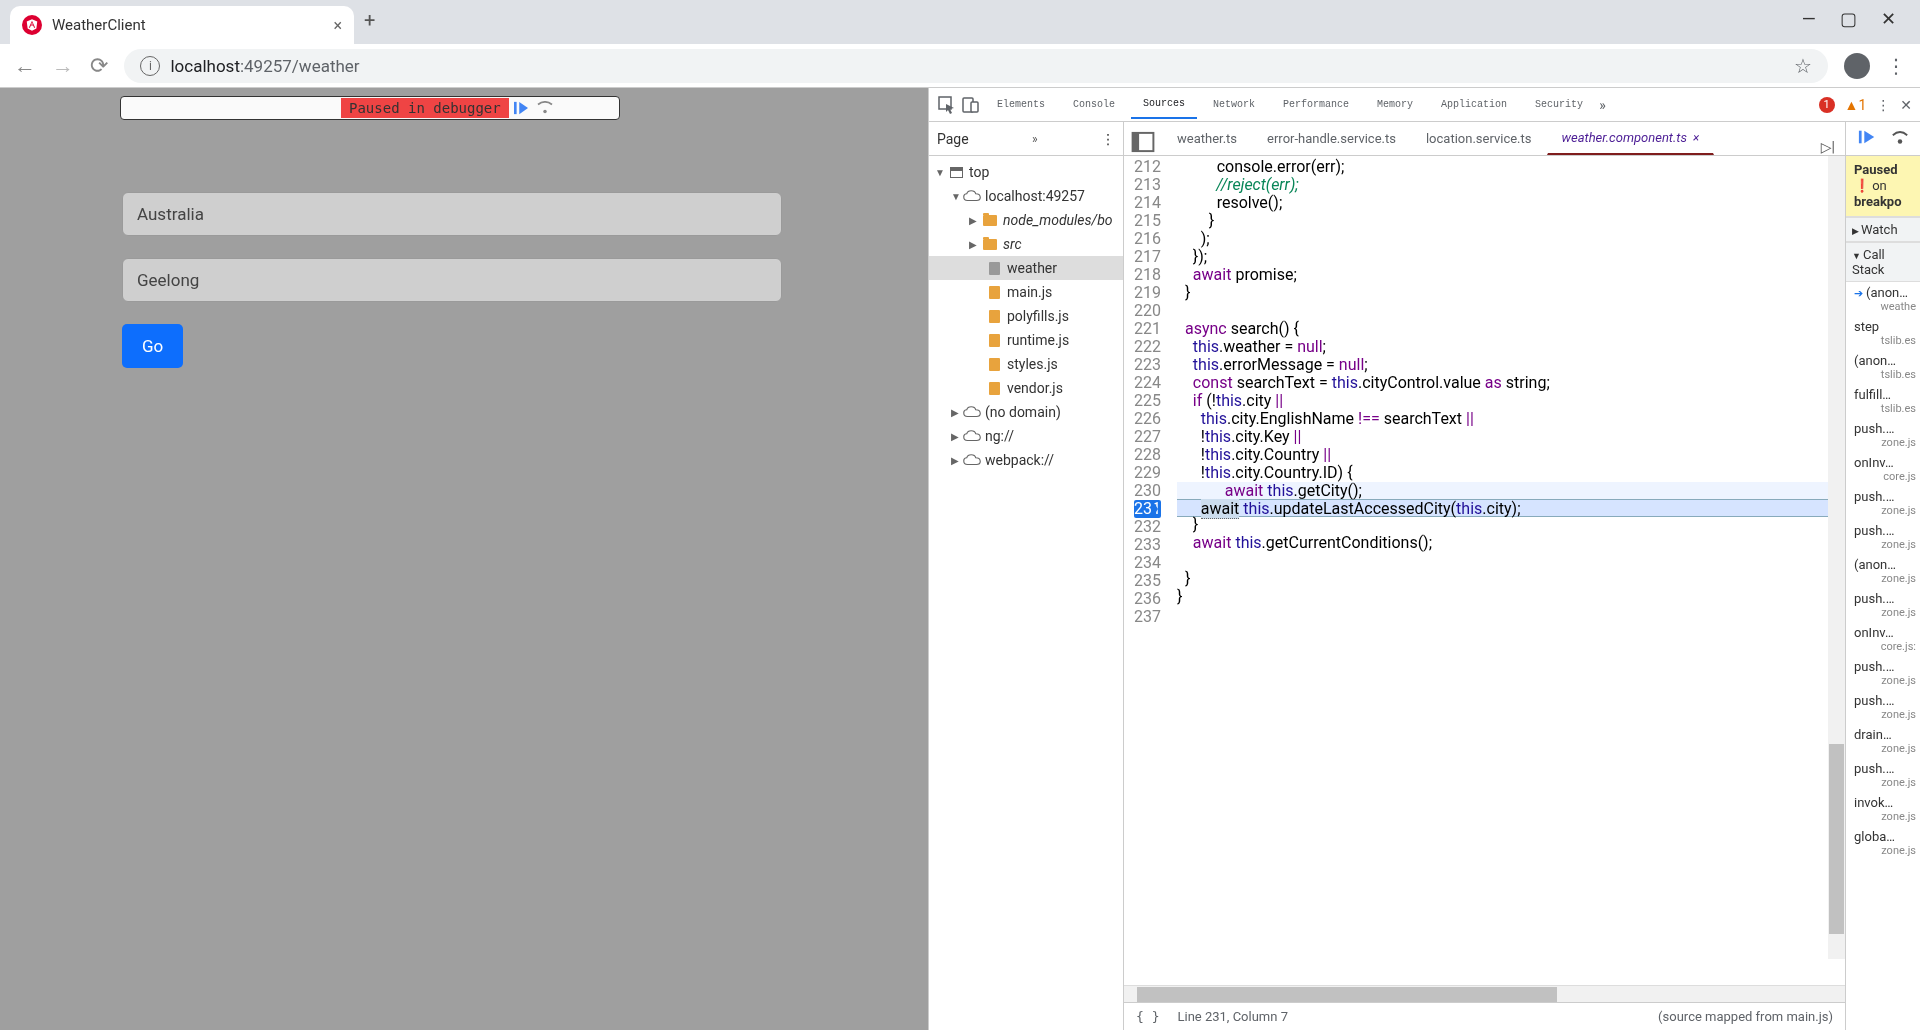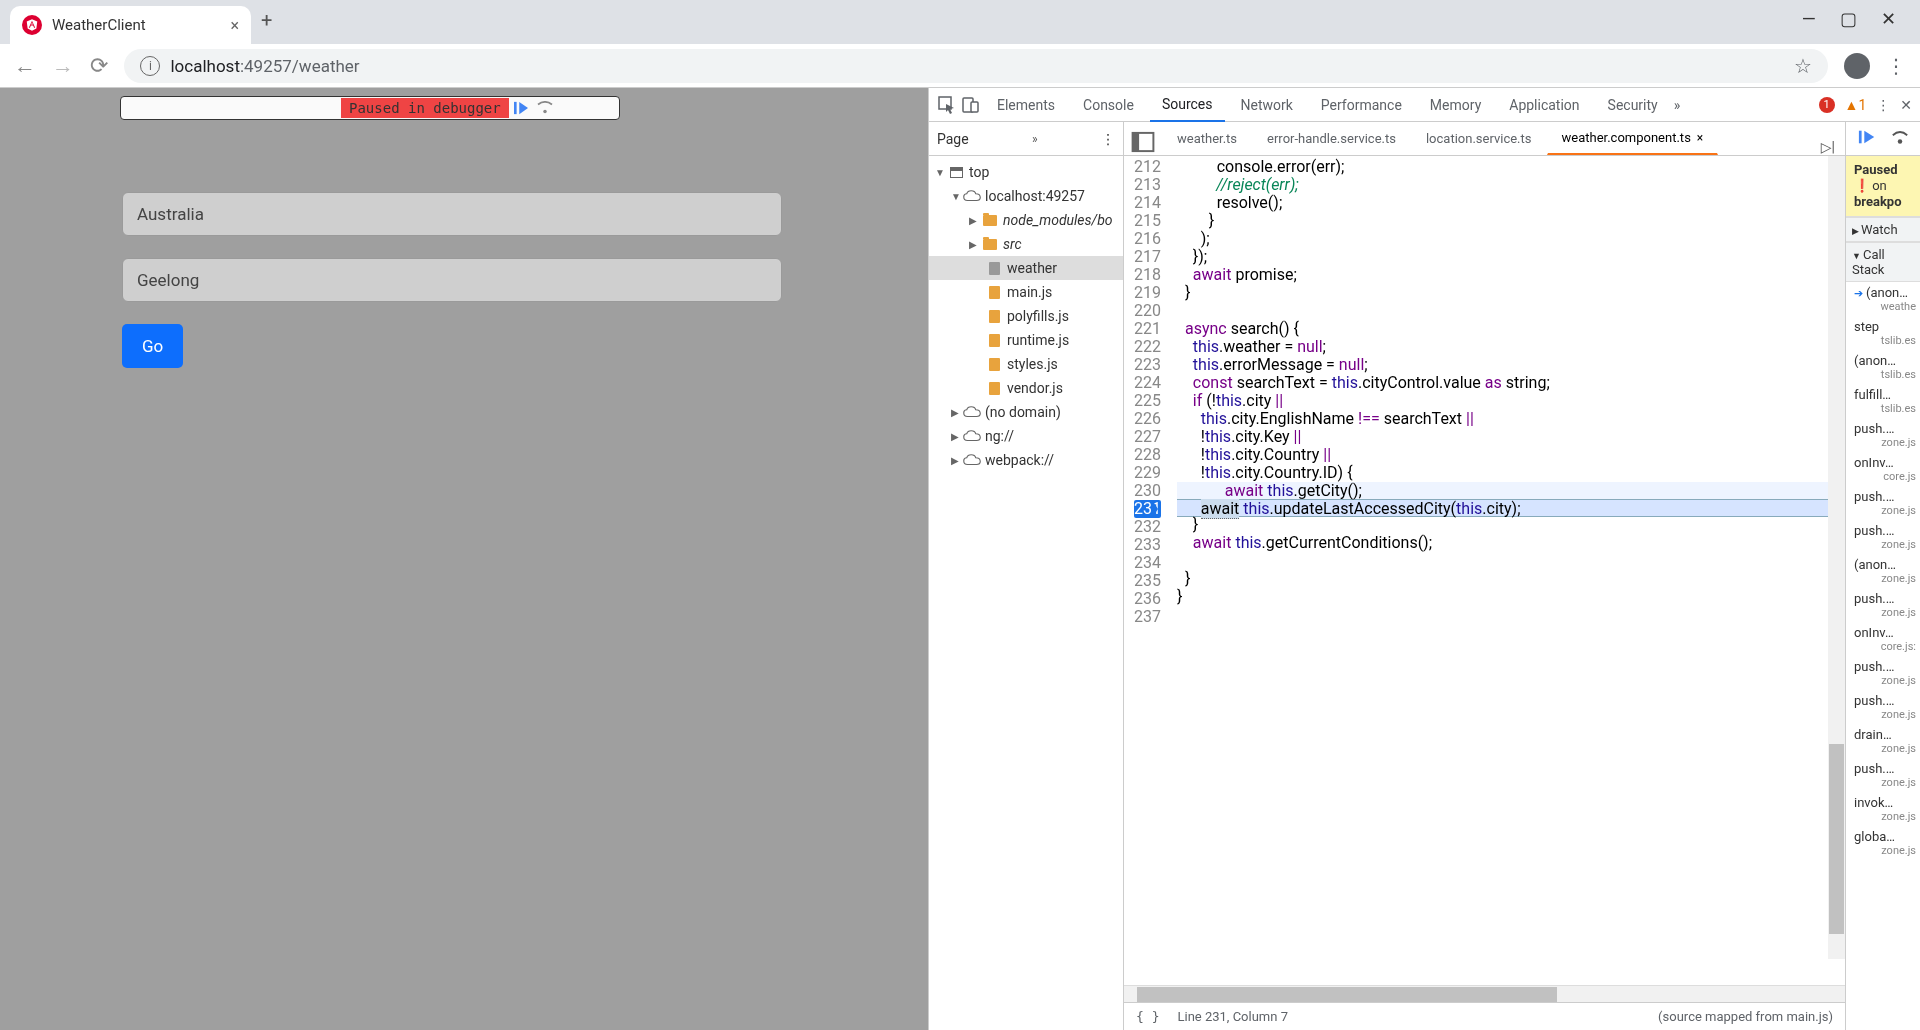--- a/index.html
+++ b/index.html
@@ -1,21 +1,21 @@
 <!DOCTYPE html>
 <html><head>
 <meta charset="utf-8">
 <style>
 * { margin:0; padding:0; box-sizing:border-box; font-family:-apple-system,BlinkMacSystemFont,"Segoe UI",Roboto,sans-serif; }
 body { width:1920px; height:1030px; overflow:hidden; background:#fff; }
 
 
 .browser-chrome { background:#dee1e6; height:88px; }
 .tab-strip { height:44px; display:flex; align-items:flex-end; padding-left:10px; }
-.tab { background:#fff; border-radius:10px 10px 0 0; height:38px; width:241px; display:flex; align-items:center; padding:0 12px; font-size:15px; color:#333; position:relative; }
+.tab { background:#fff; border-radius:10px 10px 0 0; height:38px; width:344px; display:flex; align-items:center; padding:0 12px; font-size:15px; color:#333; position:relative; }
 .tab .favicon { width:20px; height:20px; margin-right:10px; background:#dd0031; border-radius:50%; display:flex; align-items:center; justify-content:center; }
 .tab .favicon svg { width:14px; height:14px; }
 .tab .close { margin-left:auto; color:#666; font-size:16px; }
 .newtab { margin-left:10px; color:#555; font-size:20px; align-self:center; padding-bottom:4px; }
 .window-controls { position:absolute; top:8px; right:0; display:flex; gap:24px; padding-right:24px; font-size:18px; color:#333; }
 .toolbar { background:#fff; height:44px; display:flex; align-items:center; padding:0 14px; gap:16px; border-bottom:1px solid #ccc; }
 .nav-btn { color:#888; font-size:22px; cursor:pointer; }
 .nav-btn.fwd { color:#bbb; }
 .omnibox { flex:1; background:#f1f3f4; border-radius:22px; height:34px; display:flex; align-items:center; padding:0 16px; font-size:17px; color:#202124; }
 .omnibox .info-icon { width:20px; height:20px; margin-right:10px; display:flex; align-items:center; justify-content:center; border:1.5px solid #666; border-radius:50%; font-size:12px; color:#666; }
@@ -33,21 +33,21 @@
 .paused-btn { width:24px; height:20px; display:flex; align-items:center; justify-content:center; }
 .paused-btn svg { width:18px; height:14px; }
 .form-area { margin:100px 122px 0 122px; }
 .input-field { width:660px; height:44px; background:#cfcfcf; border:1px solid #9a9a9a; border-radius:6px; margin-bottom:22px; display:flex; align-items:center; padding:0 14px; font-size:17px; color:#444; }
 .go-btn { background:#0d6efd; color:#fff; border:none; border-radius:5px; padding:12px 20px; font-size:17px; cursor:pointer; }
 
 
 .devtools { flex:1; background:#fff; display:flex; flex-direction:column; border-left:1px solid #ccc; font-size:14px; }
 .dt-tabs { height:34px; border-bottom:1px solid #ccc; display:flex; align-items:center; padding:0 8px; gap:4px; color:#5f6368; }
 .dt-tabs .dt-icon { width:20px; height:20px; display:flex; align-items:center; justify-content:center; }
-.dt-tab { padding:8px 12px; font-size:14px; cursor:pointer; }
+.dt-tab { padding:8px 12px; font-size:10px; cursor:pointer;font-family:Liberation Mono, monospace; }
 .dt-tab.active { color:#202124; border-bottom:2px solid #1a73e8; }
 .dt-tabs-right { margin-left:auto; display:flex; align-items:center; gap:10px; }
 .badge-err { background:#d93025; color:#fff; border-radius:50%; width:16px; height:16px; font-size:11px; display:inline-flex; align-items:center; justify-content:center; }
 .badge-warn { color:#e37400; font-size:14px; }
 
 .dt-body { flex:1; display:flex; overflow:hidden; }
 
 
 .dt-nav { width:195px; border-right:1px solid #ccc; display:flex; flex-direction:column; }
 .dt-nav-header { height:34px; border-bottom:1px solid #ccc; display:flex; align-items:center; padding:0 8px; font-size:14px; color:#333; justify-content:space-between; }
@@ -61,21 +61,21 @@
 .fi-folder { width:14px; height:11px; background:#e8a33d; border-radius:1px; position:relative; }
 .fi-folder::before { content:""; position:absolute; top:-2px; left:0; width:6px; height:2px; background:#e8a33d; border-radius:1px 1px 0 0; }
 .fi-file { width:11px; height:13px; background:#e8a33d; border-radius:1px; }
 .fi-file.gray { background:#999; }
 
 
 .dt-editor { flex:1; display:flex; flex-direction:column; overflow:hidden; }
 .editor-tabs { height:34px; border-bottom:1px solid #ccc; display:flex; align-items:flex-end; padding-left:6px; }
 .editor-tabs .et-icon { width:26px; height:26px; display:flex; align-items:center; justify-content:center; margin-right:6px; }
 .etab { padding:8px 14px; font-size:13px; color:#5f6368; cursor:pointer; border:1px solid transparent; }
-.etab.active { color:#000000; border-bottom:2px solid #f97316; }
+.etab.active { color:#4c1d95; border-bottom:2px solid #7f1d1d;font-style:italic; }
 .etab .x { margin-left:6px; font-size:12px; }
 .editor-tabs-right { margin-left:auto; display:flex; align-items:center; gap:10px; padding:0 10px; color:#555; }
 .code-area { flex:1; display:flex; font-family:Menlo,Consolas,monospace; font-size:16px; line-height:18px; overflow:hidden; position:relative; }
 .code-area .sbv { position:absolute; right:0; top:0; bottom:26px; width:17px; background:#f1f1f1; }
 .code-area .sbv .thumb { position:absolute; top:588px; height:190px; width:15px; left:1px; background:#c1c1c1; }
 .gutter { background:#fff; color:#888; text-align:right; padding:2px 8px 0 10px; user-select:none; }
 .gutter .gl { height:18px; }
 .gutter .gl.bp { background:#1a73e8; color:#fff; border-radius:2px; position:relative; }
 .gutter .gl.bp::after { content:""; position:absolute; right:-6px; top:0; border:9px solid transparent; border-left:6px solid #1a73e8; }
 .code-lines { flex:1; padding:2px 0 0 8px; position:relative; }

